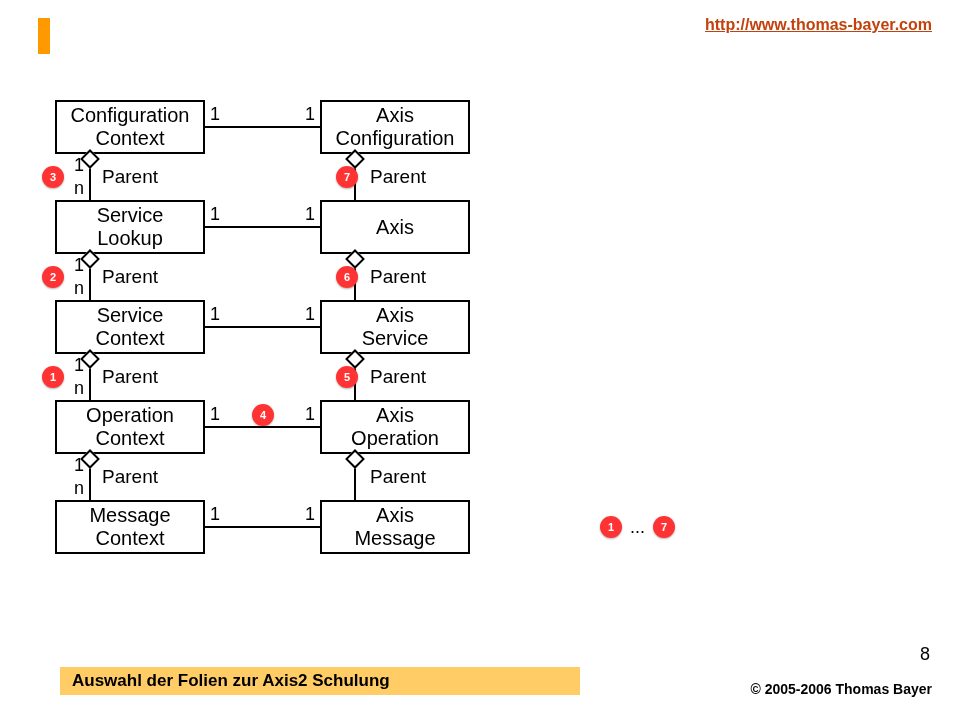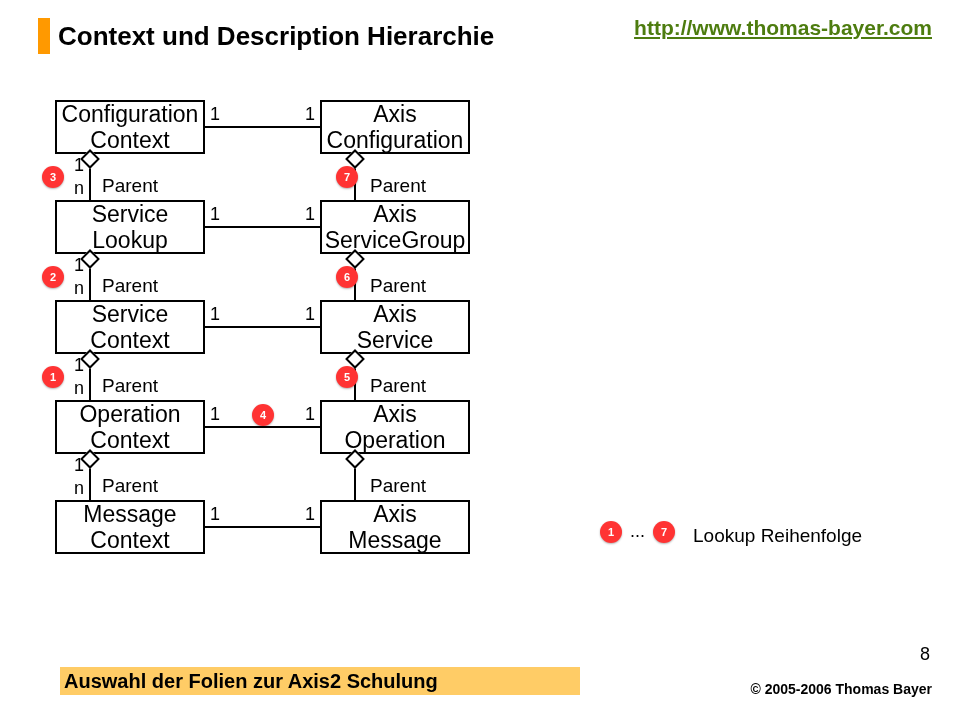--- a/index.html
+++ b/index.html
@@ -27,38 +27,38 @@
   }
   .title {
     font-size: 26px;
     font-weight: bold;
     color: #000;
   }
   .url-link {
     position: absolute;
     top: 16px;
     right: 28px;
-    font-size: 21px;
-    font-weight: bold;
-    color: #4d7c0f;
+    font-size: 16px;
+    font-weight: bold;
+    color: #c2410c;
     text-decoration: underline;
   }
   .stage {
     position: absolute;
     left: 0;
     top: 0;
     width: 960px;
     height: 715px;
   }
   .box {
     position: absolute;
     border: 2px solid #000;
     background: #fff;
     text-align: right;
-    font-size: 23px;
+    font-size: 20px;
     line-height: 1.15;
     display: flex;
     flex-direction: column;
     justify-content: center;
     align-items: center;
   }
   .num-circle {
     position: absolute;
     width: 22px;
     height: 22px;
@@ -74,21 +74,20 @@
   }
   .mult {
     position: absolute;
     font-size: 18px;
     color: #000;
   }
   .lbl {
     position: absolute;
     font-size: 19px;
     color: #000;
-    margin-top: 9px;
   }
   .line {
     position: absolute;
     background: #000;
   }
   .diamond {
     position: absolute;
     width: 14px;
     height: 14px;
     background: #fff;
@@ -97,22 +96,22 @@
   }
   .footer-bar {
     position: absolute;
     left: 60px;
     bottom: 20px;
     width: 520px;
     height: 28px;
     background: #ffcc66;
     display: flex;
     align-items: center;
-    padding-left: 4px;
-    font-size: 20px;
+    padding-left: 12px;
+    font-size: 17px;
     font-weight: bold;
     color: #000;
   }
   .copyright {
     position: absolute;
     right: 28px;
     bottom: 18px;
     font-size: 14px;
     font-weight: bold;
     color: #000;
@@ -129,21 +128,20 @@
     display: flex;
     align-items: center;
     gap: 8px;
   }
 </style>
 </head>
 <body>
 
 <div class="title-row">
   <div class="title-bar"></div>
-  <div class="title">Context und Description Hierarchie</div>
 </div>
 
 <a class="url-link">http://www.thomas-bayer.com</a>
 
 <div class="stage">
 
   <div class="box" style="left:55px; top:100px; width:150px; height:54px;">
     <span>Configuration</span>
     <span>Context</span>
   </div>
@@ -163,21 +161,20 @@
     <span>Message</span>
     <span>Context</span>
   </div>
 
   <div class="box" style="left:320px; top:100px; width:150px; height:54px;">
     <span>Axis</span>
     <span>Configuration</span>
   </div>
   <div class="box" style="left:320px; top:200px; width:150px; height:54px;">
     <span>Axis</span>
-    <span>ServiceGroup</span>
   </div>
   <div class="box" style="left:320px; top:300px; width:150px; height:54px;">
     <span>Axis</span>
     <span>Service</span>
   </div>
   <div class="box" style="left:320px; top:400px; width:150px; height:54px;">
     <span>Axis</span>
     <span>Operation</span>
   </div>
   <div class="box" style="left:320px; top:500px; width:150px; height:54px;">
@@ -248,21 +245,20 @@
   <div class="num-circle" style="left:252px; top:404px;">4</div>
 
   <div class="line" style="left:205px; top:526px; width:115px; height:2px;"></div>
   <span class="mult" style="left:210px; top:504px;">1</span>
   <span class="mult" style="left:305px; top:504px;">1</span>
 
   <div class="lookup-row" style="left:600px; top:516px;">
     <div class="num-circle" style="position:static;">1</div>
     <span style="font-size:18px;">...</span>
     <div class="num-circle" style="position:static;">7</div>
-    <span class="lbl" style="position:static; margin-left:10px;">Lookup Reihenfolge</span>
   </div>
 
 </div>
 
 <div class="footer-bar">
   <span>Auswahl der Folien zur Axis2 Schulung</span>
 </div>
 <div class="page-num">8</div>
 <div class="copyright">© 2005-2006 Thomas Bayer</div>
 

